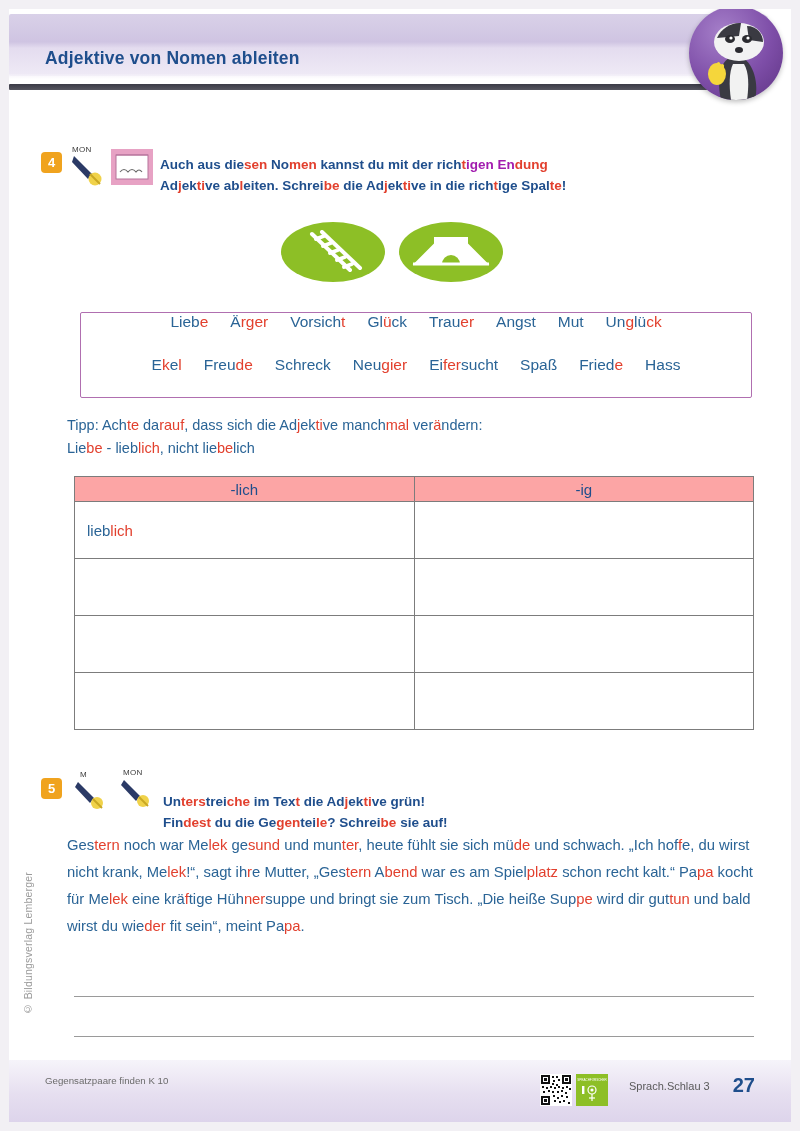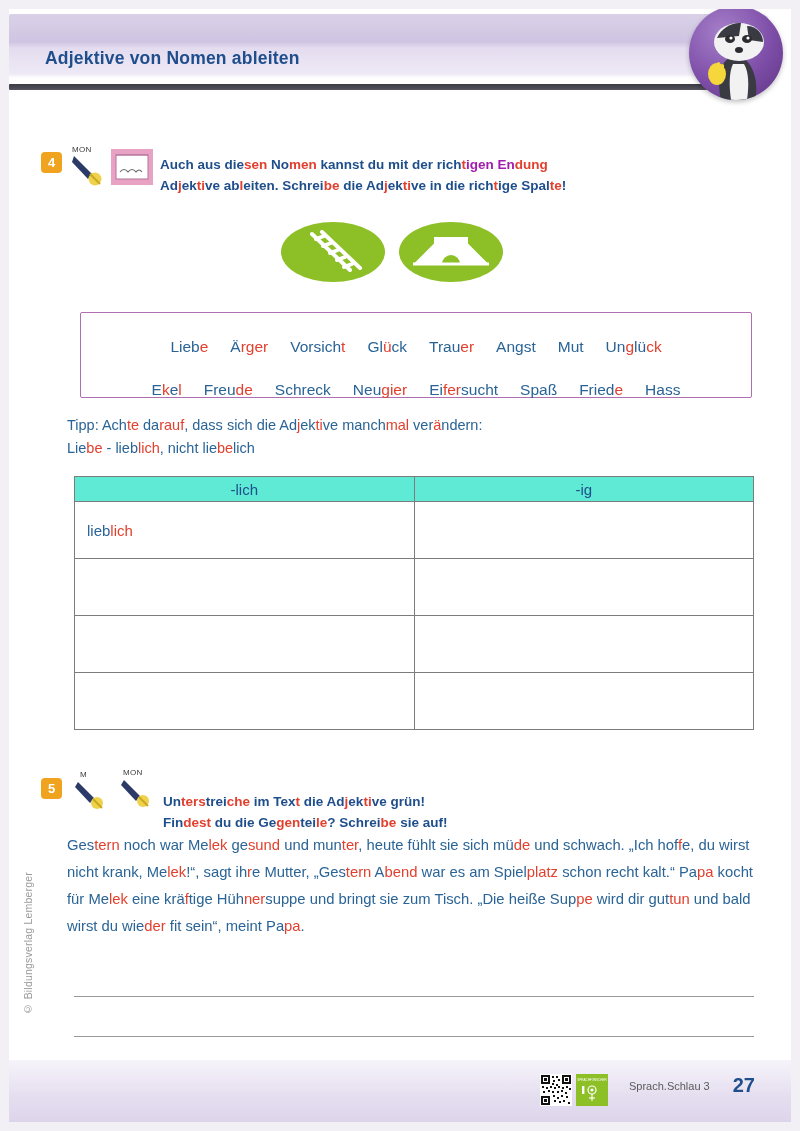--- a/index.html
+++ b/index.html
@@ -81,21 +81,21 @@
     background: #8dbf26;
     display: flex; align-items: center; justify-content: center;
   }
 
   
   .wordbox {
     position: absolute; left: 80px; top: 312px; width: 672px; height: 86px;
     border: 1.4px solid #b06fb0; border-radius: 2px; background: #ffffff;
   }
   .wordbox-row {
-    display: flex; justify-content: center; align-items: flex-end;
+    display: flex; justify-content: center; align-items: flex-start;
     gap: 22px; height: 43px; font-size: 15.5px;
   }
 
   
   .tip {
     position: absolute; left: 67px; top: 414px;
     font-size: 14.5px; line-height: 23px; color: #2a6496;
   }
 
   
@@ -103,21 +103,21 @@
     position: absolute; left: 74px; top: 476px; width: 680px;
     border-collapse: collapse;
   }
   .endtable td, .endtable th {
     border: 1px solid #7c7c7c;
     height: 57px; padding: 0 12px;
     font-size: 15px; font-weight: normal;
     vertical-align: middle;
   }
   .endtable th {
-    height: 25px; background: #5eead4; color: #1f4e8c;
+    height: 25px; background: #fca5a5; color: #1f4e8c;
     text-align: center; font-weight: normal;
   }
   .endtable td.c1 { width: 340px; }
   .endtable td.c2 { width: 340px; }
 
   
   .readtext {
     position: absolute; left: 67px; top: 832px; width: 690px;
     font-size: 14.8px; line-height: 27px; color: #2a6496;
   }
@@ -334,20 +334,21 @@
 
   <div class="readtext"><span class="b">Ges</span><span class="r">tern</span><span class="b"> noch war Me</span><span class="r">lek</span><span class="b"> ge</span><span class="r">sund</span><span class="b"> und mun</span><span class="r">ter</span><span class="b">, heute fühlt sie sich mü</span><span class="r">de</span><span class="b"> und schwach. „Ich hof</span><span class="r">f</span><span class="b">e, du wirst nicht krank, Me</span><span class="r">lek</span><span class="b">!“, sagt ih</span><span class="r">r</span><span class="b">e Mutter, „Ges</span><span class="r">tern</span><span class="b"> A</span><span class="r">bend</span><span class="b"> war es am Spiel</span><span class="r">platz</span><span class="b"> schon recht kalt.“ Pa</span><span class="r">pa</span><span class="b"> kocht für Me</span><span class="r">lek</span><span class="b"> eine krä</span><span class="r">f</span><span class="b">tige Hüh</span><span class="r">ner</span><span class="b">suppe und bringt sie zum Tisch. „Die heiße Sup</span><span class="r">pe</span><span class="b"> wird dir gut</span><span class="r">tun</span><span class="b"> und bald wirst du wie</span><span class="r">der</span><span class="b"> fit sein“, meint Pa</span><span class="r">pa</span><span class="b">.</span></div>
 
   <div class="ansline" style="top:996px;"></div>
   <div class="ansline" style="top:1036px;"></div>
 
   <div class="copyright">© Bildungsverlag Lemberger</div>
 
   <div class="footer">
     <div class="footer-desc">
+      <div>Gegensatzpaare finden K 10</div>
     </div>
     <div class="footer-qr">
       <svg viewBox="0 0 32 32" width="32" height="32" aria-hidden="true">
         <rect width="32" height="32" fill="#ffffff"></rect>
         <g fill="#111111">
           <rect x="1" y="1" width="9" height="9"></rect>
             <rect x="3" y="3" width="5" height="5" fill="#ffffff"></rect>
           <rect x="4" y="4" width="3" height="3"></rect>
           <rect x="22" y="1" width="9" height="9"></rect>
             <rect x="24" y="3" width="5" height="5" fill="#ffffff"></rect>

